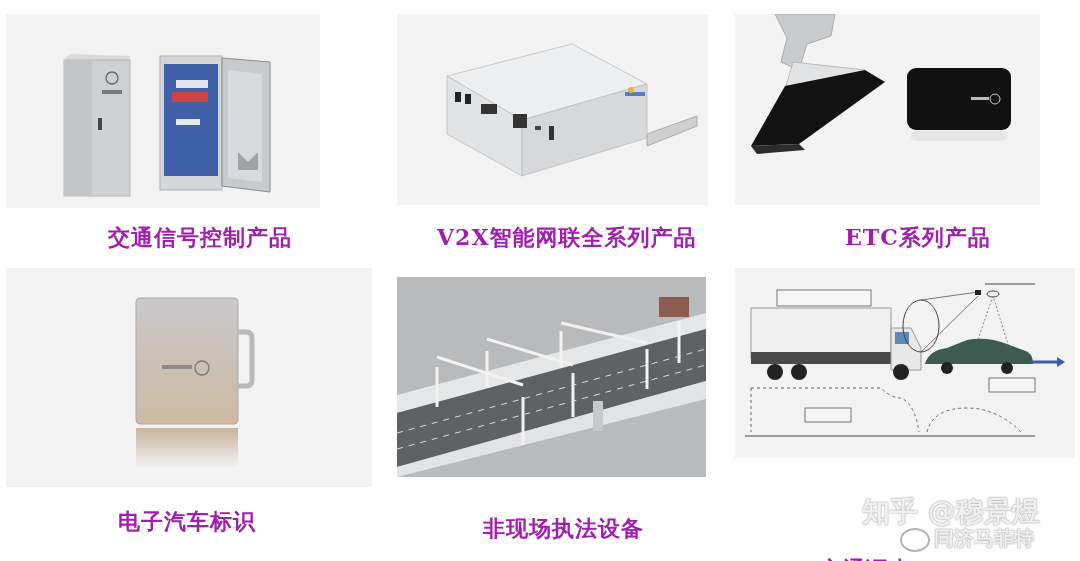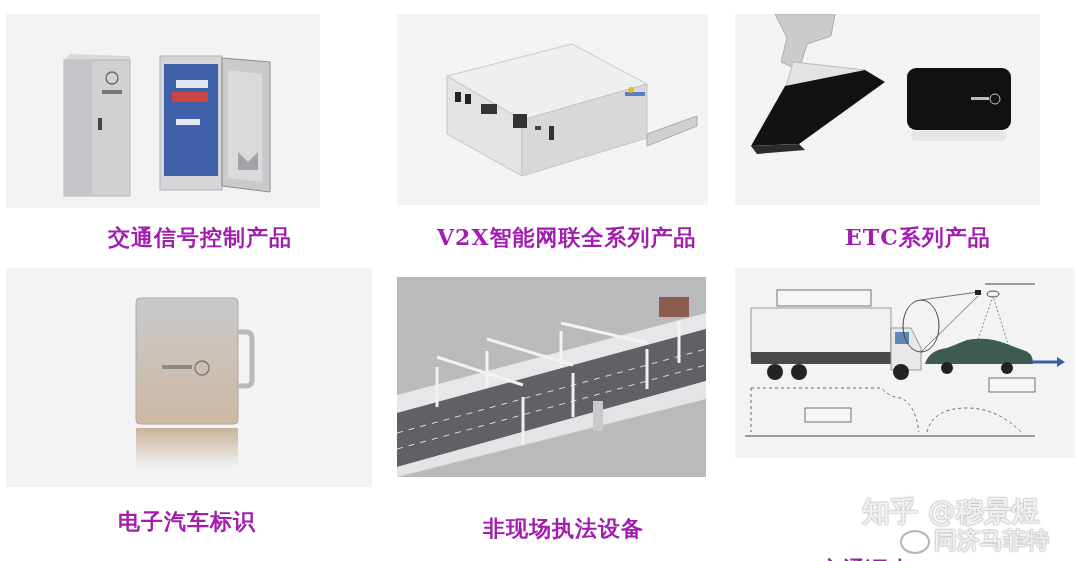--- a/index.html
+++ b/index.html
@@ -13,21 +13,21 @@
     position: absolute; font-weight: bold; font-size: 22px; color: #a21caf;
     white-space: nowrap; letter-spacing: 1px; text-align: center;
     font-family: "DejaVu Sans", sans-serif;
   }
   .caption .latin { font-family: "DejaVu Serif", "Liberation Serif", serif; font-weight: bold; }
   .watermark {
     position: absolute; color: rgba(255,255,255,0.85); font-size: 28px; font-weight: bold;
     text-shadow: 0 0 1px #999, 0 0 2px #aaa;
     white-space: nowrap; font-family: "DejaVu Sans", sans-serif;
   }
-  .wm-small { font-size: 23px; }
+  .wm-small { font-size: 20px; }
   svg { display: block; }
 </style>
 </head>
 <body>
 
 <div class="panel" style="left:6px;top:14px;width:314px;height:194px;">
   <svg width="314" height="194" viewBox="0 0 314 194">
 
     <polygon points="58,46 64,40 124,42 124,48" fill="#d9dadc"></polygon>
     <rect x="58" y="46" width="66" height="136" fill="#cfd1d3" stroke="#b5b7ba"></rect>

